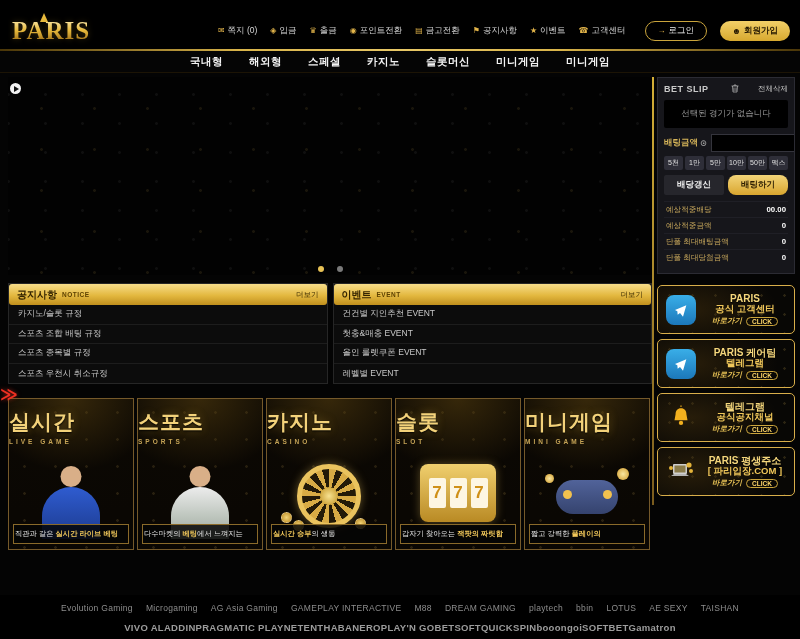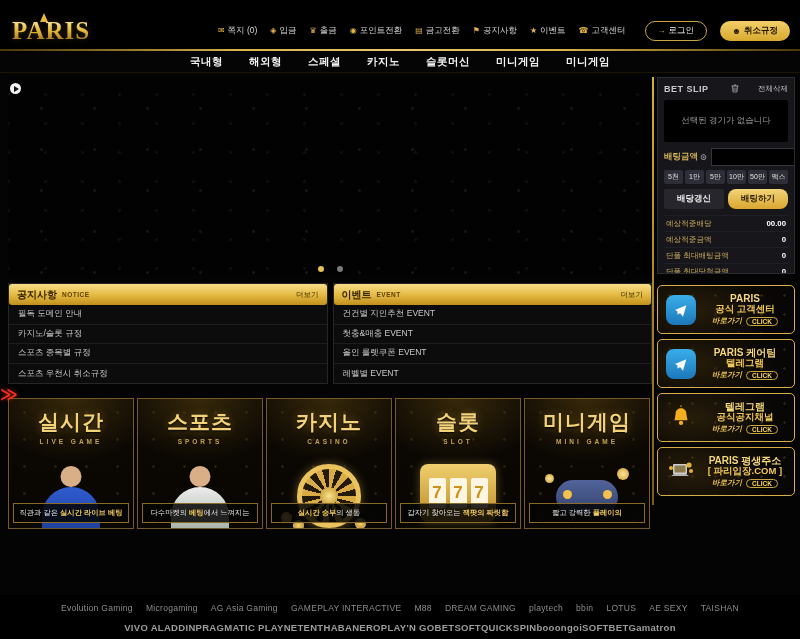--- a/index.html
+++ b/index.html
@@ -48,21 +48,21 @@
   .board-head { height:21px; display:flex; align-items:center; padding:0 8px; border-radius:3px;
     background:linear-gradient(180deg,#f7dd8a,#e3b83f 55%,#c08f1d); cursor:default; }
   .board-title { font-size:10px; font-weight:bold; color:#342400; }
   .board-eng { font-size:6.5px; font-weight:bold; color:#5d4100; margin-left:5px; letter-spacing:.5px; }
   .board-more { margin-left:auto; font-size:7.5px; color:#3a2a00; cursor:pointer; }
   .board-row { display:flex; align-items:center; height:19.6px; padding:0 9px; font-size:8.5px; color:#c9c9c9; border-bottom:1px solid #1d1d1d; cursor:pointer; white-space:nowrap; overflow:hidden; }
   .board-row:last-child { border-bottom:none; }
 
   
   .cards { display:flex; gap:3px; margin-top:14px; }
-  .gcard { position:relative; width:126px; height:131px; border:1px solid #75592a; text-align:center; cursor:pointer; overflow:hidden;
+  .gcard { position:relative; width:126px; height:152px; border:1px solid #75592a; cursor:pointer; overflow:hidden;
     background-color:#0a0703;
     background-image:radial-gradient(120% 80% at 50% 0%,rgba(90,66,16,.55),rgba(20,14,4,.1) 60%,transparent),
       radial-gradient(circle,rgba(230,190,90,.14) 1px,transparent 1.6px);
     background-size:100% 100%,31px 27px; }
   .gcard-title { margin-top:9px; font-size:21px; font-weight:bold; color:#f3d27a; text-shadow:0 1px 2px #000,0 0 8px rgba(231,185,60,.35); letter-spacing:1px; }
   .gcard-eng { margin-top:2px; font-size:6.5px; letter-spacing:3px; color:#c4a356; font-weight:bold; }
   .gcard-art { position:relative; height:88px; margin-top:5px; }
   .gcard-cap { position:absolute; left:4px; right:4px; bottom:5px; border:1px solid #8a6a2a; background:rgba(5,5,5,.85); padding:4px 1px; font-size:7.3px; color:#e6e6e6; white-space:nowrap; overflow:hidden; }
   .cap-gold { color:#f0c75a; font-weight:bold; }
   
@@ -79,21 +79,21 @@
   .reel { width:17px; height:30px; background:#fdf6e3; border-radius:2px; font-size:17px; font-weight:bold; color:#cf9018; display:flex; align-items:center; justify-content:center; }
   .pad { position:absolute; left:50%; transform:translateX(-50%); top:30px; width:62px; height:34px; border-radius:17px; background:linear-gradient(180deg,#51639a,#35436e); }
   .padbtn { position:absolute; width:9px; height:9px; border-radius:50%; background:#f2c14e; }
   .coin { position:absolute; border-radius:50%; background:radial-gradient(#f9e6a0,#cf9a2a); }
 
   
   .betslip { height:197px; background:#16161b; border:1px solid #2b2b33; padding:6px 6px 4px; overflow:hidden; }
   .bs-head { display:flex; align-items:center; }
   .bs-title { font-size:9px; font-weight:bold; color:#c9c9c9; letter-spacing:.5px; }
   .bs-clear { margin-left:auto; display:flex; align-items:flex-start; gap:19px; font-size:7.5px; color:#bdbdbd; cursor:pointer; }
-  .bs-empty { height:42px; background:#000; border-radius:2px; margin:6px 0; display:flex; align-items:center; justify-content:center; font-size:8.5px; color:#9a9a9a; }
+  .bs-empty { height:28px; background:#000; border-radius:2px; margin:6px 0; display:flex; align-items:center; justify-content:center; font-size:8.5px; color:#9a9a9a; }
   .bs-amount { display:flex; align-items:center; gap:4px; }
   .bs-amt-label { font-size:8.5px; color:#d9b75a; font-weight:bold; display:flex; align-items:center; gap:2px; white-space:nowrap; }
   .bs-input { flex:1; height:18px; background:#000; border:1px solid #34343c; color:#fff; font-size:9px; text-align:right; padding:0 4px; font-family:inherit; }
   .bs-chips { display:flex; gap:2px; margin-top:4px; }
   .chipbtn { flex:1; height:14px; background:#2e2e38; border-radius:2px; color:#e0e0e0; font-size:7px; display:flex; align-items:center; justify-content:center; cursor:pointer; white-space:nowrap; }
   .bs-actions { display:flex; gap:4px; margin-top:5px; }
   .btn-refresh { flex:1; height:20px; background:#26262c; border-radius:2px; color:#ececec; font-size:8.5px; font-weight:bold; display:flex; align-items:center; justify-content:center; cursor:pointer; }
   .btn-bet { flex:1; height:20px; background:linear-gradient(180deg,#f2d478,#d9a62f); border-radius:8px; color:#2a1c00; font-size:8.5px; font-weight:bold; display:flex; align-items:center; justify-content:center; cursor:pointer; }
   .bs-info { margin-top:6px; }
   .bs-row { display:flex; align-items:center; justify-content:space-between; padding:2.5px 2px; border-top:1px solid #1f1f26;gap:36px; }
@@ -162,21 +162,21 @@
       <div class="tm-item">
           <span class="tm-ico">☎</span>
           <span>고객센터</span>
         </div>
       <div class="pill-login">
           <span class="tm-ico">→</span>
           <span>로그인</span>
         </div>
       <div class="pill-join">
           <span>☻</span>
-          <span>취소규정</span>
+          <span>회원가입</span>
         </div>
     </div>
   </div>
   <div class="goldline"></div>
 
   <div class="mainnav">
     <div class="nav-item">국내형</div>
     <div class="nav-item">해외형</div>
     <div class="nav-item">스페셜</div>
     <div class="nav-item">카지노</div>
@@ -198,22 +198,22 @@
       </div>
 
       <div class="boards">
 
         <div class="board">
           <div class="board-head">
             <span class="board-title">공지사항</span>
             <span class="board-eng">NOTICE</span>
             <span class="board-more">더보기</span>
           </div>
-          <div class="board-row">필독 도메인 안내</div>
           <div class="board-row">카지노/슬롯 규정</div>
+          <div class="board-row">스포츠 조합 배팅 규정</div>
           <div class="board-row">스포츠 종목별 규정</div>
           <div class="board-row">스포츠 우천시 취소규정</div>
         </div>
 
         <div class="board">
           <div class="board-head">
             <span class="board-title">이벤트</span>
             <span class="board-eng">EVENT</span>
             <span class="board-more">더보기</span>
           </div>

